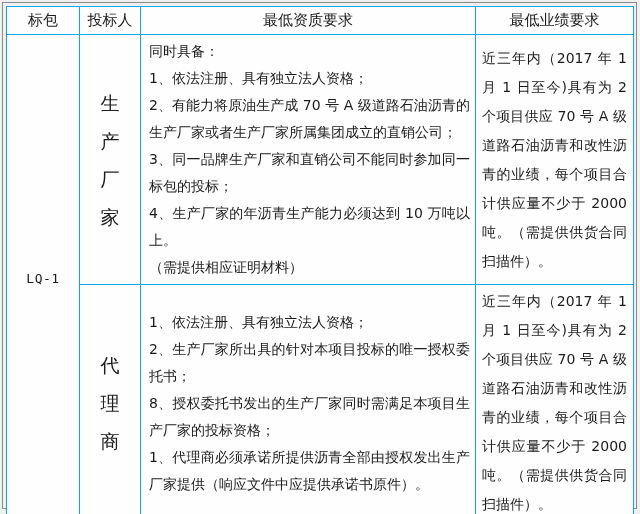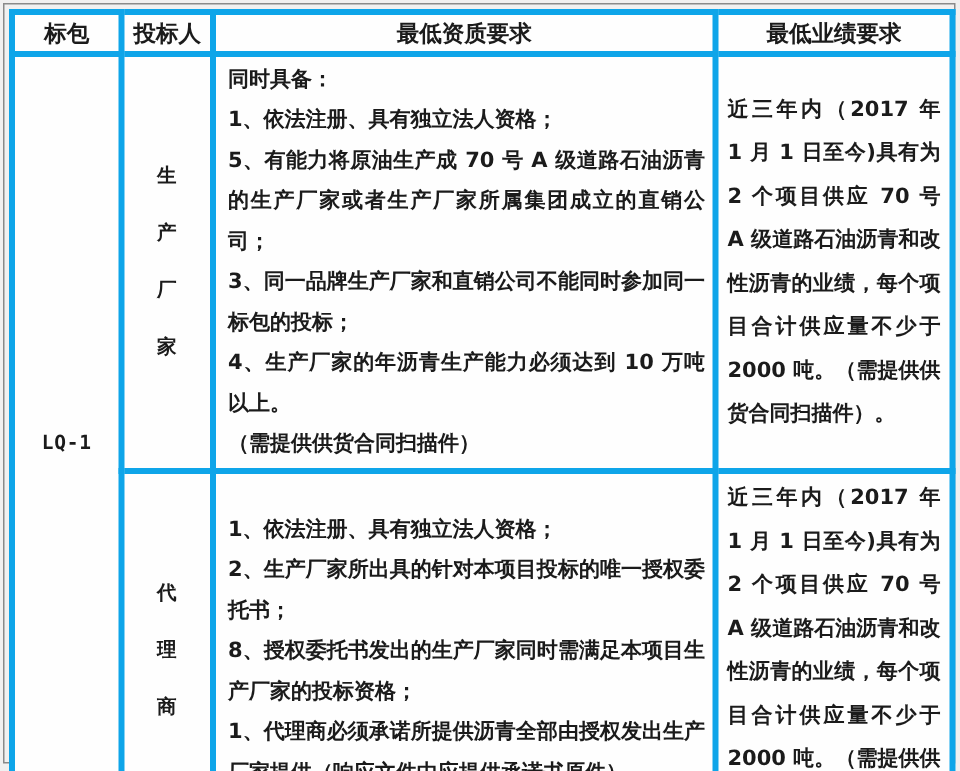--- a/index.html
+++ b/index.html
@@ -18,23 +18,23 @@
     padding: 3px;
     background: #f1f0f0;
   }
   table.req-table {
     width: 100%; height: 100%;
     border-collapse: collapse;
     table-layout: fixed;
     background: #fefefe;
   }
   .req-table th, .req-table td {
-    border: 4px solid #0ea5e9;
+    border: 1px solid #0ea5e9;
     vertical-align: middle;
-    font-weight: bold;
+    font-weight: normal;
   }
   col.c-package { width: 73px; }
   col.c-bidder  { width: 61px; }
   col.c-qual    { width: 335px; }
   col.c-perf    { width: 158px; }
   tr.header-row { height: 28px; }
   tr.row-1 { height: 250px; }
   tr.row-2 { height: 219px; }
   .req-table th {
     font-size: 15px;
@@ -44,25 +44,25 @@
   td.package-cell {
     text-align: center;
     font-family: "DejaVu Sans Mono", monospace;
     font-size: 13px;
     letter-spacing: 0.5px;
   }
   td.bidder-cell { text-align: center; }
   .vertical-text {
     display: inline-block;
     width: 1.05em;
-    font-size: 13px;
+    font-size: 19px;
     line-height: 38px;
     word-break: break-all;
     white-space: normal;
-    text-align: left;
+    text-align: center;
   }
   td.qual-cell {
     padding: 2px 5px 2px 8px;
     margin-left: 23px;
   }
   td.qual-cell p {
     font-size: 14px;
     line-height: 27px;
     text-align: justify;
     text-justify: inter-ideograph;
@@ -94,24 +94,24 @@
       <th>最低业绩要求</th>
     </tr>
     <tr class="row-1">
       <td class="package-cell" rowspan="2">LQ-1</td>
       <td class="bidder-cell">
         <span class="vertical-text">生产厂家</span>
       </td>
       <td class="qual-cell">
         <p>同时具备：</p>
         <p>1、依法注册、具有独立法人资格；</p>
-        <p>5、有能力将原油生产成 70 号 A 级道路石油沥青的生产厂家或者生产厂家所属集团成立的直销公司；</p>
+        <p>2、有能力将原油生产成 70 号 A 级道路石油沥青的生产厂家或者生产厂家所属集团成立的直销公司；</p>
         <p>3、同一品牌生产厂家和直销公司不能同时参加同一标包的投标；</p>
         <p>4、生产厂家的年沥青生产能力必须达到 10 万吨以上。</p>
-        <p>（需提供供货合同扫描件）</p>
+        <p>（需提供相应证明材料）</p>
       </td>
       <td class="perf-cell">近三年内（2017 年 1 月 1 日至今)具有为 2 个项目供应 70 号 A 级道路石油沥青和改性沥青的业绩，每个项目合计供应量不少于 2000 吨。（需提供供货合同扫描件）。</td>
     </tr>
     <tr class="row-2">
       <td class="bidder-cell">
         <span class="vertical-text">代理商</span>
       </td>
       <td class="qual-cell">
         <p>1、依法注册、具有独立法人资格；</p>
         <p>2、生产厂家所出具的针对本项目投标的唯一授权委托书；</p>

